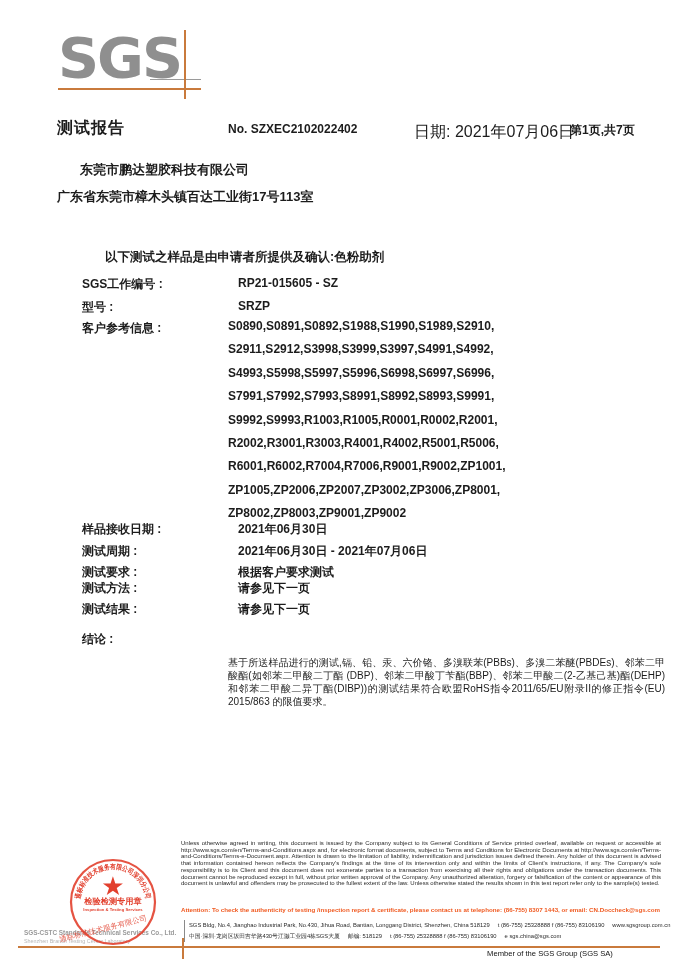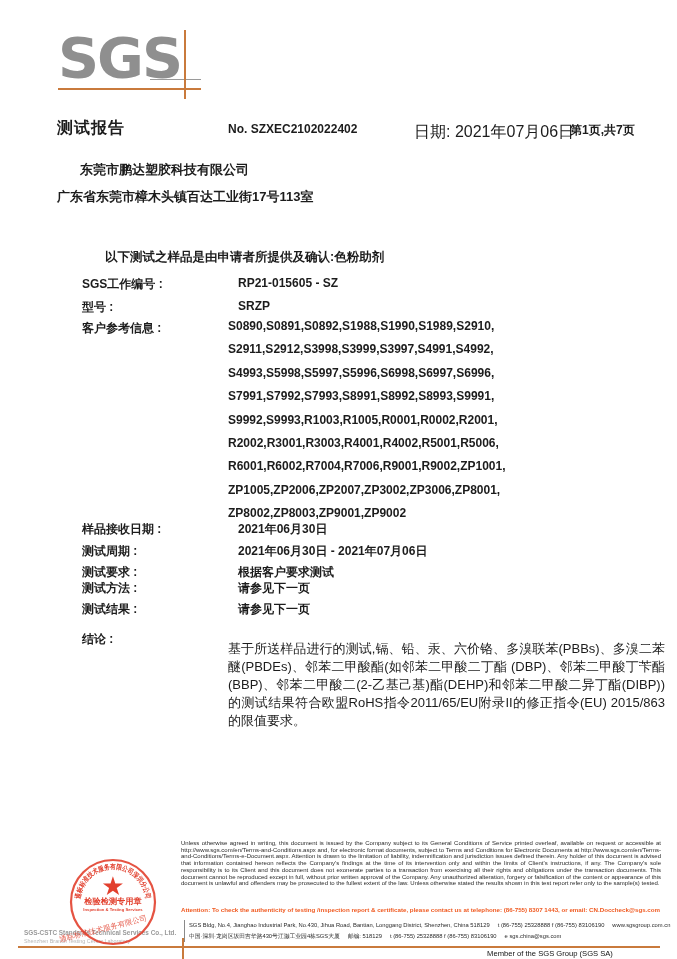--- a/index.html
+++ b/index.html
@@ -26,22 +26,22 @@
   
   .client-name{left:57px;top:161px;font-size:13px;font-weight:700;margin-left:23px;}
   .client-addr{left:57px;top:188px;font-size:13px;font-weight:700;}
   
   .intro{left:57px;top:249px;font-size:12.5px;font-weight:700;margin-left:48px;}
   .lbl{left:57px;font-size:12px;font-weight:700;margin-left:25px;}
   .val{left:228px;font-size:12px;font-weight:600;margin-left:10px;}
   .ref-list{left:228px;top:315px;font-size:12px;font-weight:600;}
   .ref-list div{height:23.4px;line-height:23.4px;}
   .conclusion{
-    left:228px;top:640px;width:437px;font-size:13px;font-weight:400;
-    line-height:18px;text-align:justify;
+    left:228px;top:656px;width:437px;font-size:10px;font-weight:400;
+    line-height:13px;text-align:justify;
   }
   
   .legal{
     left:181px;top:840px;width:480px;font-size:6px;line-height:6.7px;
     color:#2b2b2b;text-align:justify;font-weight:400;
   }
   .attention{
     left:181px;top:906px;width:480px;font-size:6.2px;line-height:7px;
     font-weight:700;color:#f05a21;
   }

